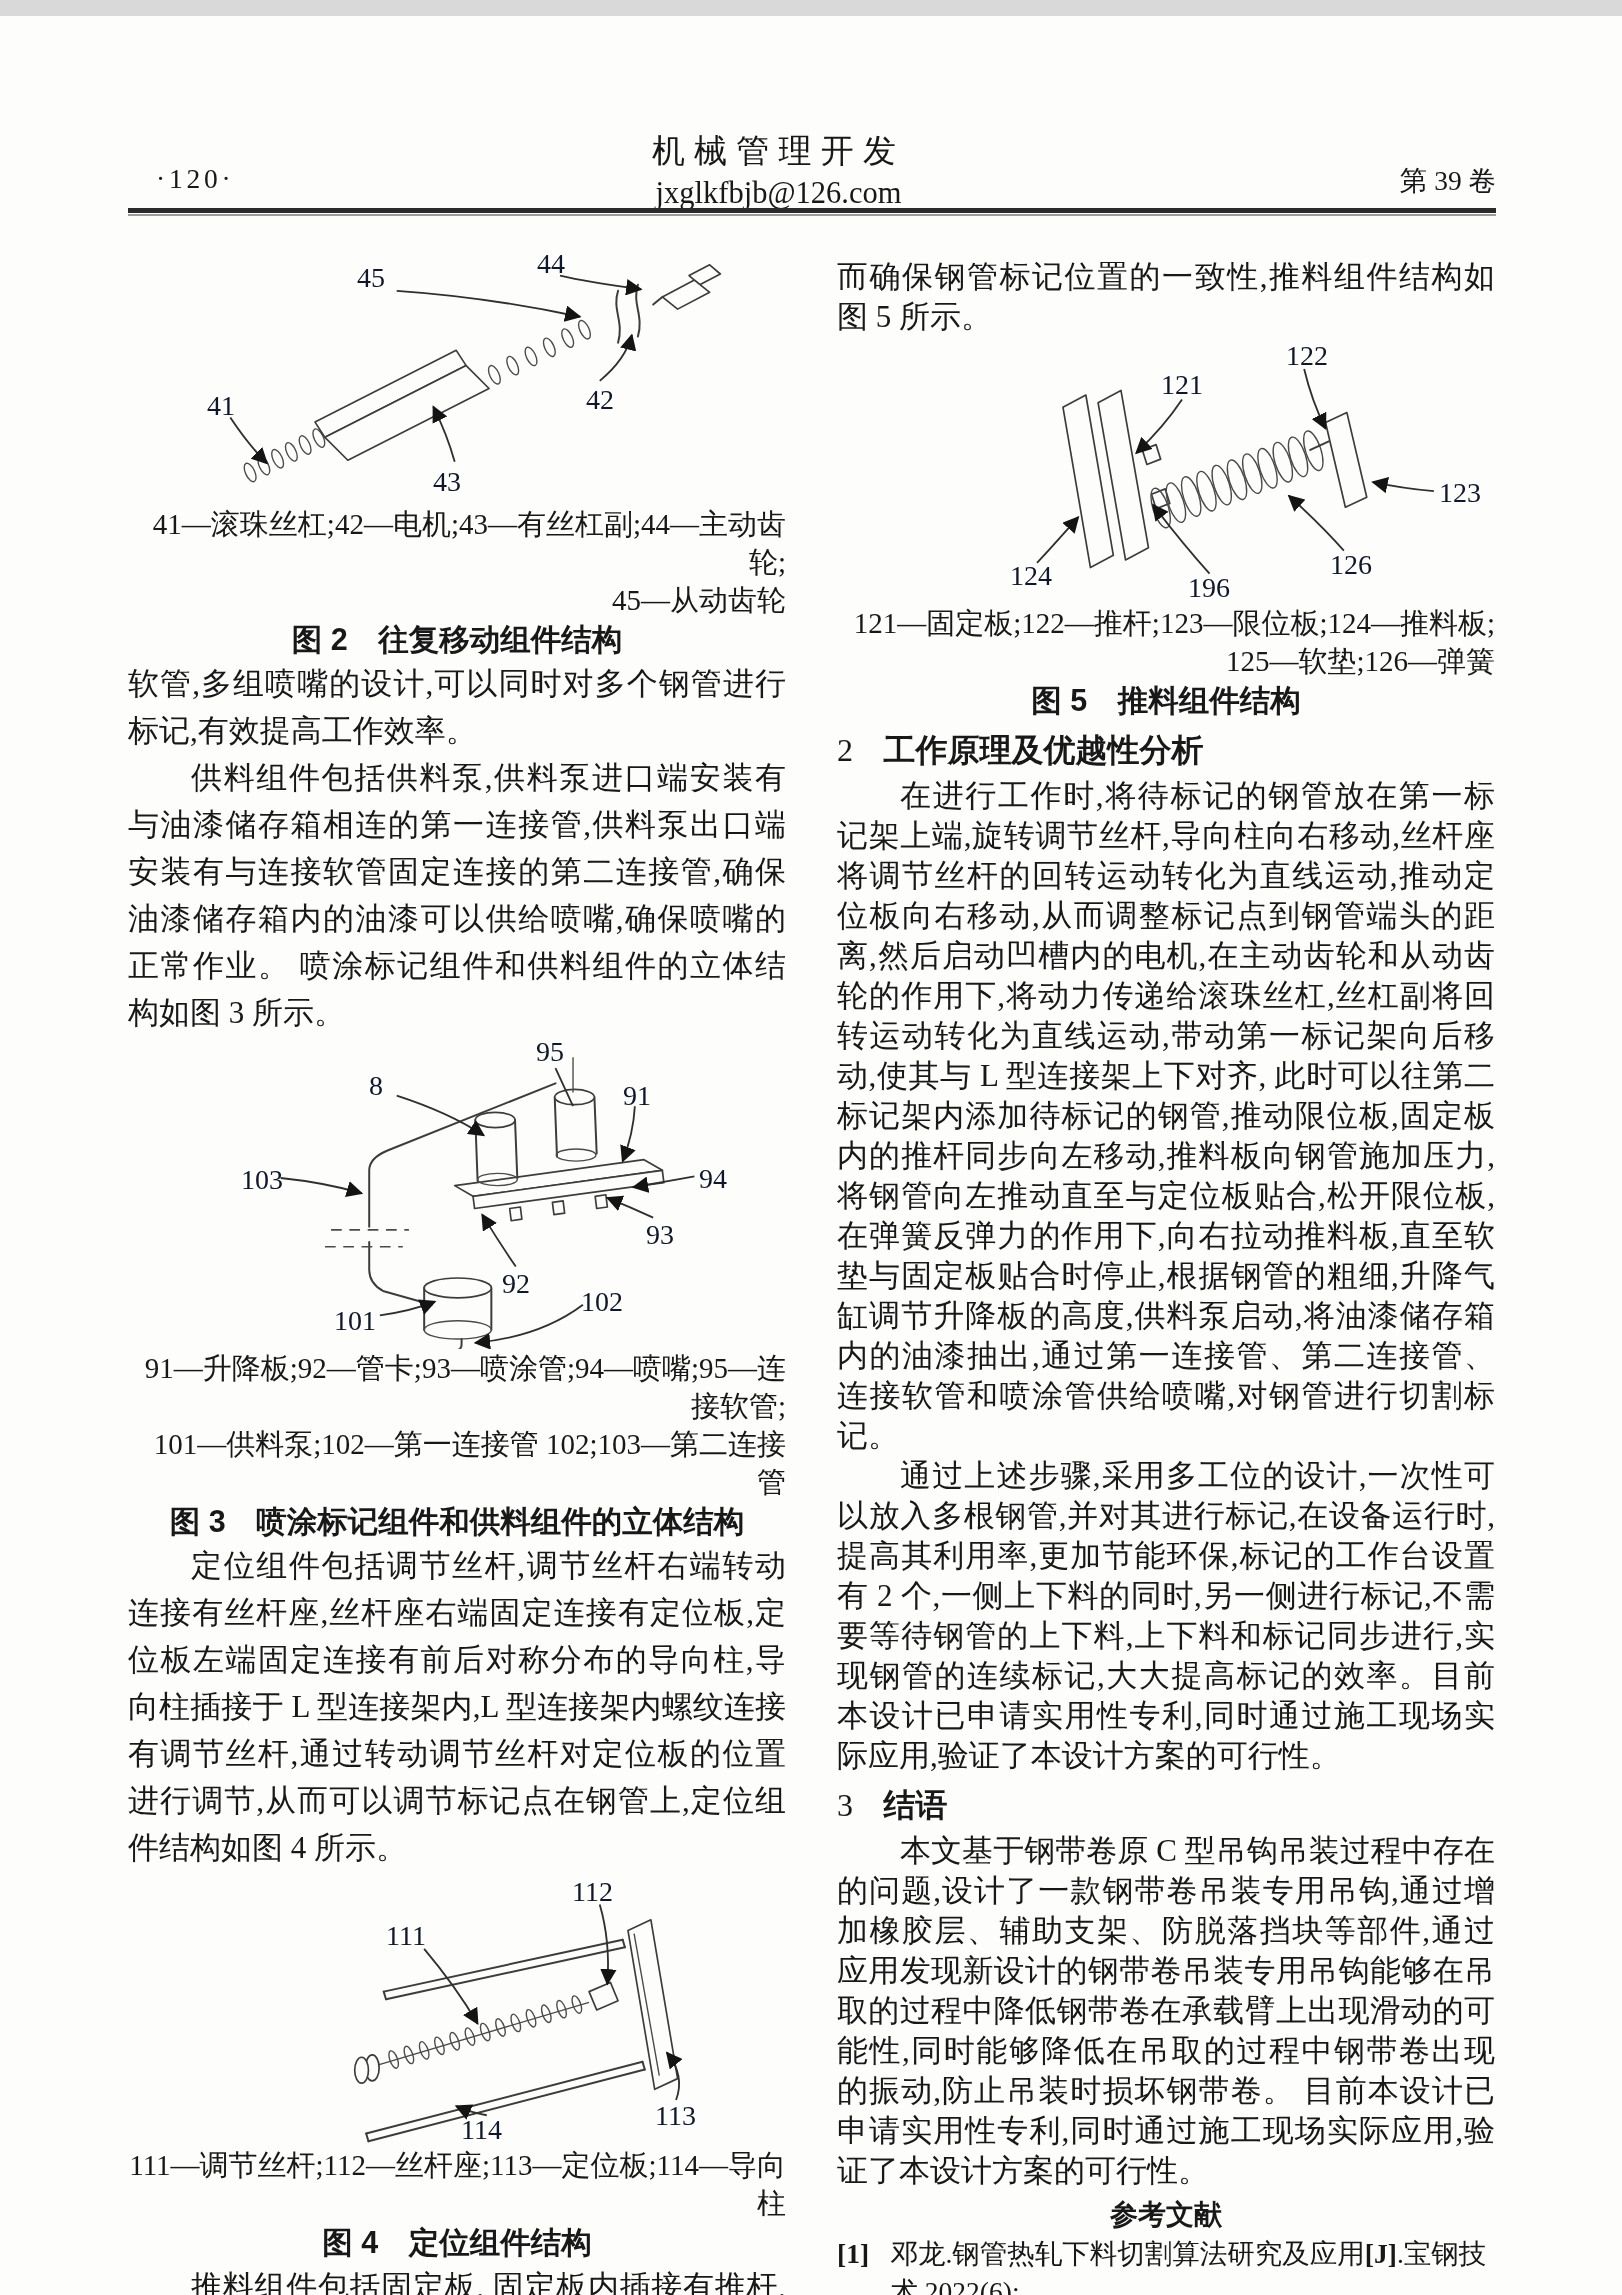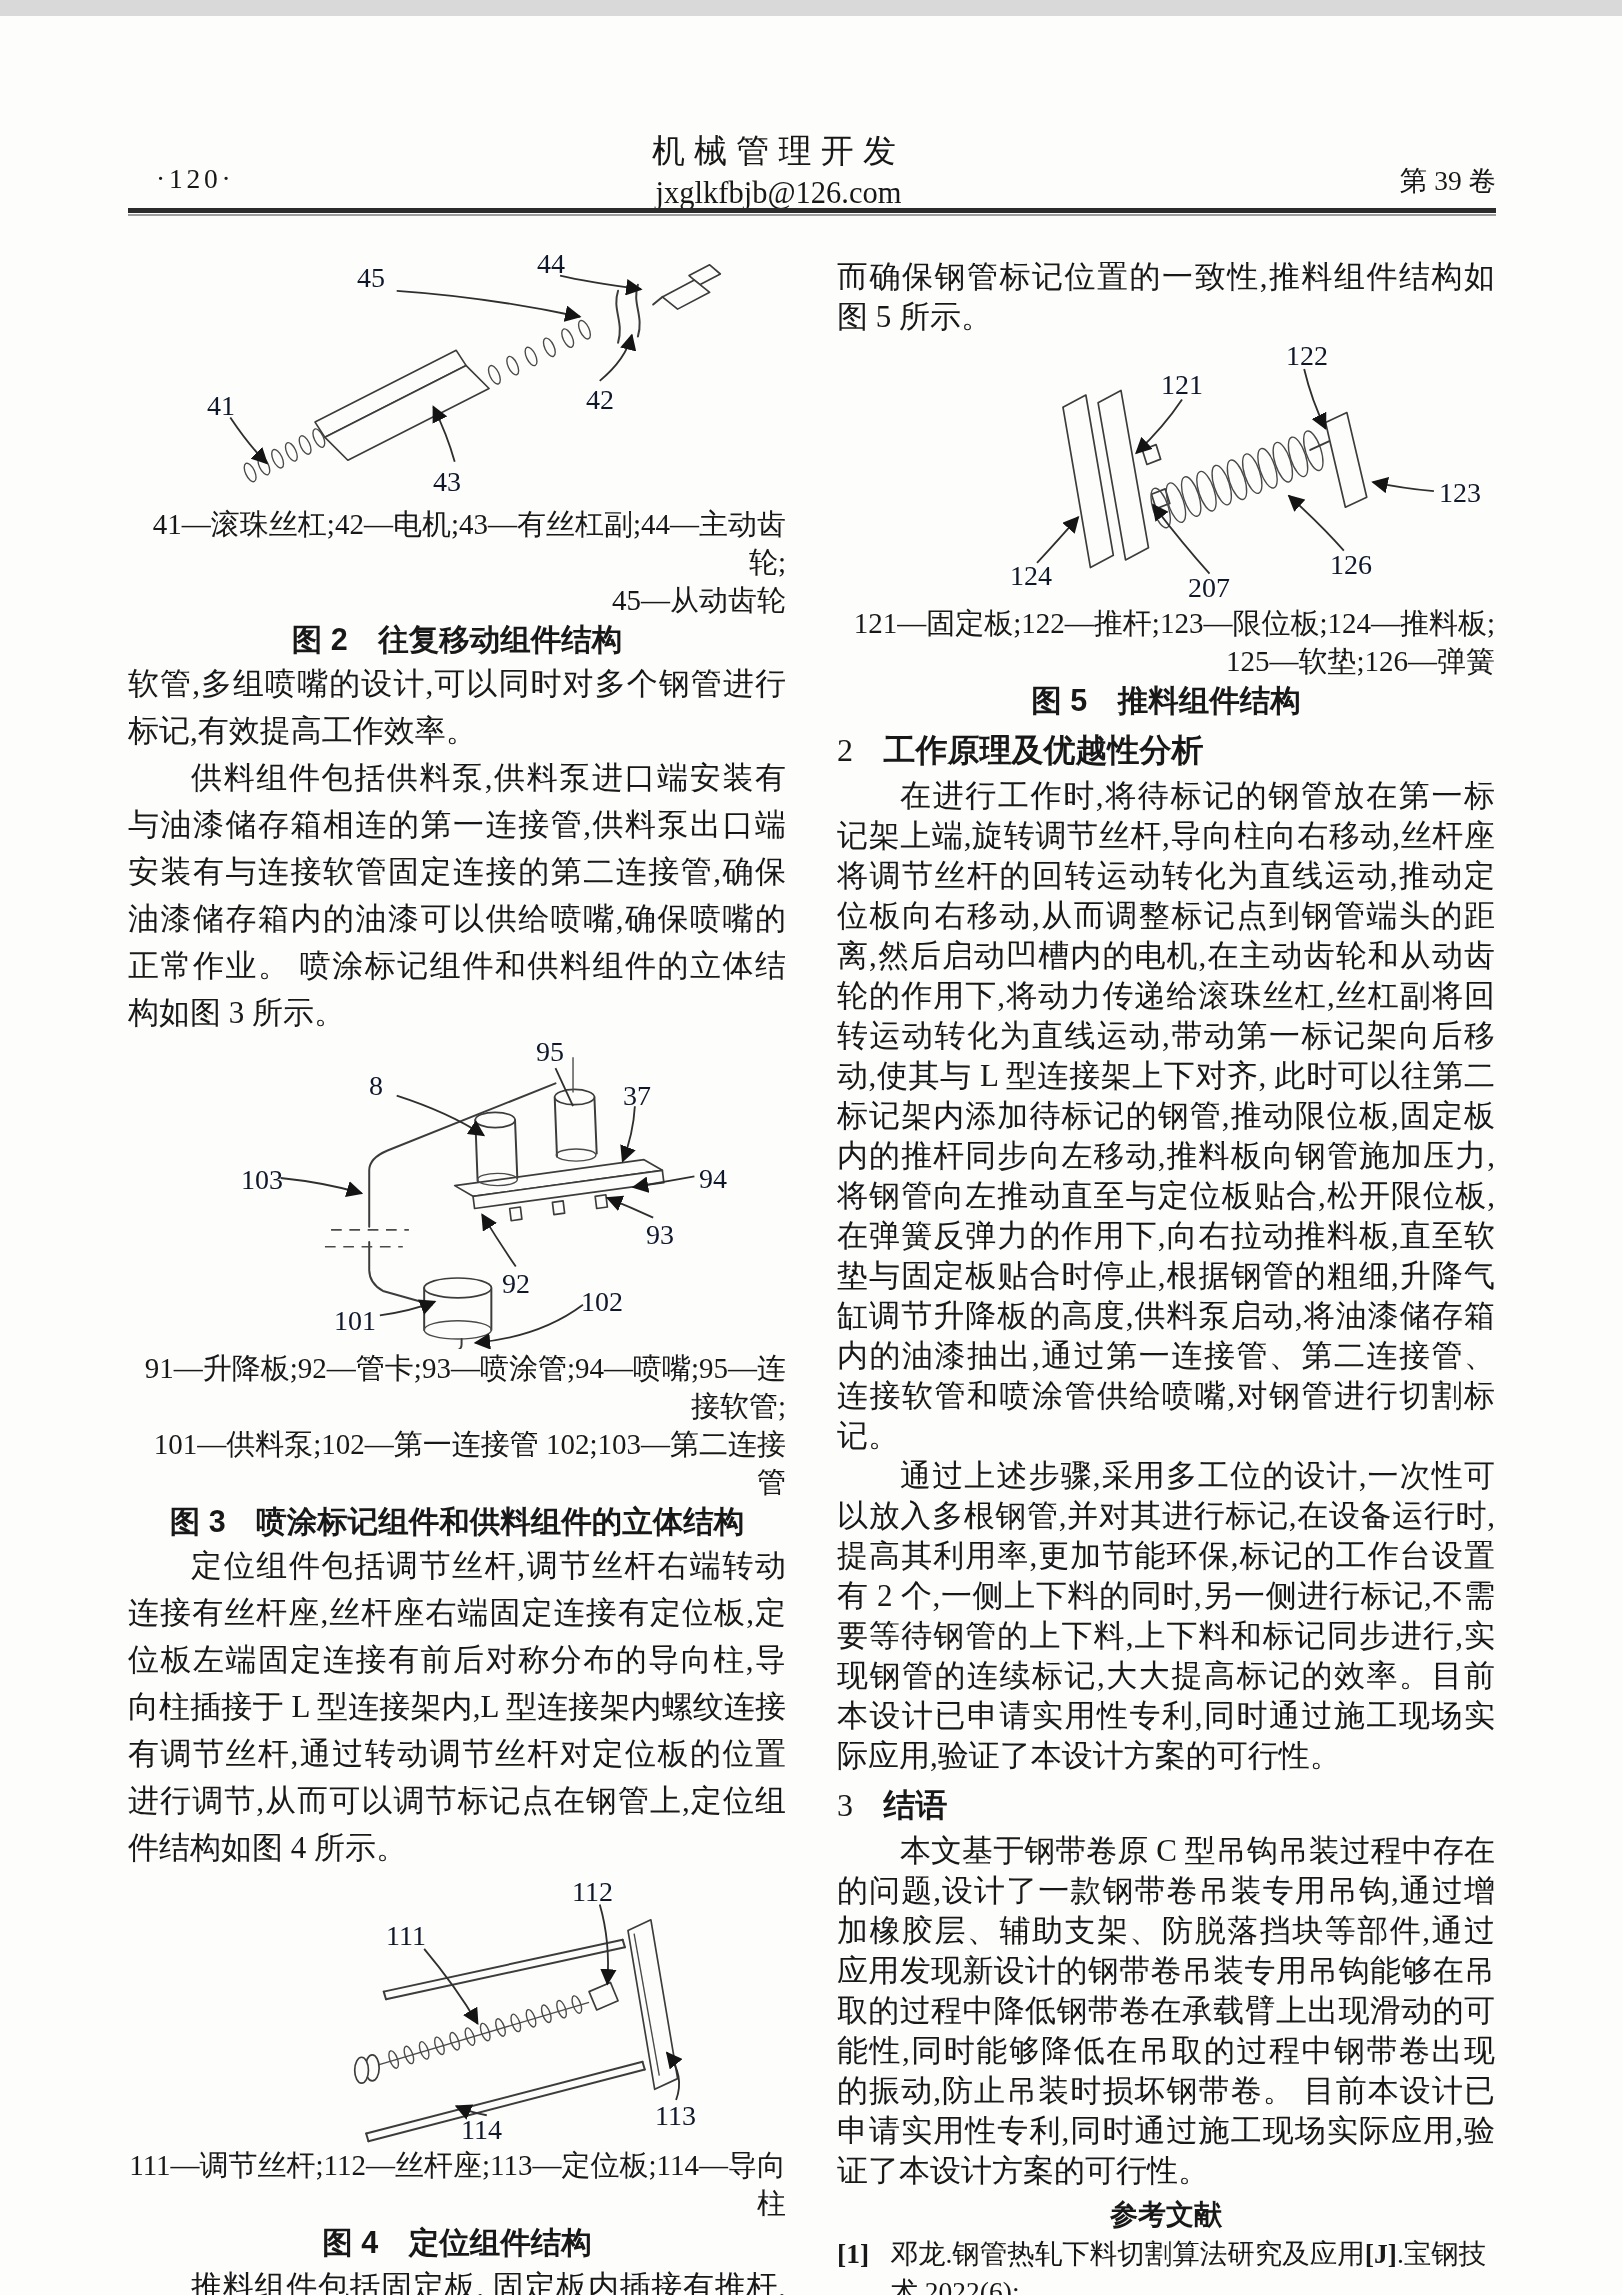--- a/index.html
+++ b/index.html
@@ -161,21 +161,21 @@
         <path class="leader" d="M664,92 Q662,128 648,164" marker-end="url(#ah3)"></path>
         <path class="leader" d="M200,186 Q258,192 306,206" marker-end="url(#ah3)"></path>
         <path class="leader" d="M742,184 Q698,192 662,198" marker-end="url(#ah3)"></path>
         <path class="leader" d="M688,238 Q658,224 628,212" marker-end="url(#ah3)"></path>
         <path class="leader" d="M508,302 Q486,270 464,234" marker-end="url(#ah3)"></path>
         <path class="leader" d="M330,366 Q372,360 402,348" marker-end="url(#ah3)"></path>
         <path class="leader" d="M596,352 Q540,394 455,402" marker-end="url(#ah3)"></path>
       </svg>
       <span class="flabel" style="left:408px;top:0;">95</span>
       <span class="flabel" style="left:241px;top:34px;">8</span>
-      <span class="flabel" style="left:495px;top:44px;">37</span>
+      <span class="flabel" style="left:495px;top:44px;">91</span>
       <span class="flabel" style="left:113px;top:128px;">103</span>
       <span class="flabel" style="left:571px;top:127px;">94</span>
       <span class="flabel" style="left:518px;top:183px;">93</span>
       <span class="flabel" style="left:374px;top:232px;">92</span>
       <span class="flabel" style="left:206px;top:269px;">101</span>
       <span class="flabel" style="left:453px;top:250px;">102</span>
     </div>
     <p class="fig-cap">91—升降板;92—管卡;93—喷涂管;94—喷嘴;95—连接软管;</p>
     <p class="fig-cap">101—供料泵;102—第一连接管 102;103—第二连接管</p>
     <p class="fig-title">图 3　喷涂标记组件和供料组件的立体结构</p>
@@ -281,21 +281,21 @@
         <path class="leader" d="M612,42 Q622,84 640,120" marker-end="url(#ah5)"></path>
         <path class="leader" d="M782,202 Q740,198 702,190" marker-end="url(#ah5)"></path>
         <path class="leader" d="M262,296 Q288,268 316,236" marker-end="url(#ah5)"></path>
         <path class="leader" d="M488,310 Q452,270 414,220" marker-end="url(#ah5)"></path>
         <path class="leader" d="M664,280 Q636,248 592,208" marker-end="url(#ah5)"></path>
       </svg>
       <span class="flabel" style="left:324px;top:32px;">121</span>
       <span class="flabel" style="left:449px;top:3.1px;">122</span>
       <span class="flabel" style="left:602px;top:140px;">123</span>
       <span class="flabel" style="left:173px;top:223px;">124</span>
-      <span class="flabel" style="left:351px;top:235px;">207</span>
+      <span class="flabel" style="left:351px;top:235px;">196</span>
       <span class="flabel" style="left:493px;top:212px;">126</span>
     </div>
     <p class="fig-cap">121—固定板;122—推杆;123—限位板;124—推料板;</p>
     <p class="fig-cap">125—软垫;126—弹簧</p>
     <p class="fig-title">图 5　推料组件结构</p>
 
     <div class="sec-heading">
       <span class="sec-num">2</span>
       <span class="sec-title">工作原理及优越性分析</span>
     </div>

